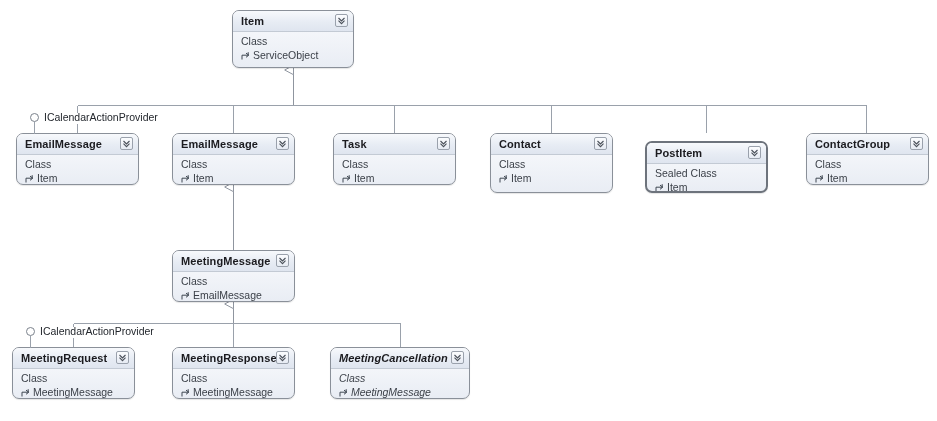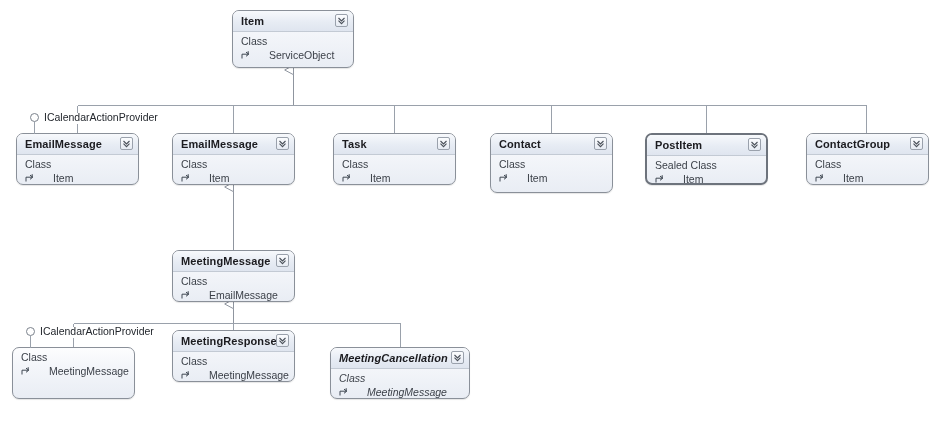--- a/index.html
+++ b/index.html
@@ -31,20 +31,21 @@
     position: absolute;
     box-sizing: border-box;
     border: 1px solid #8a9099;
     border-radius: 7px;
     background: linear-gradient(to bottom, #fdfdfe 0%, #f4f6fa 36%, #e9edf4 100%);
     box-shadow: 0 1px 1px rgba(0,0,0,0.10);
     overflow: hidden;
   }
   .uml-box.sealed {
     border: 2px solid #6d737c;
+    margin-top: 8px;
   }
   .uml-head {
     position: relative;
     height: 21px;
     box-sizing: border-box;
     padding: 3px 22px 0 8px;
     background: linear-gradient(to bottom, #f7f9fc 0%, #e7ecf4 55%, #dfe5ef 100%);
     border-bottom: 1px solid #c3cad4;
   }
   .uml-title {
@@ -63,22 +64,22 @@
     color: #3a3f47;
     line-height: 14px;
     white-space: nowrap;
   }
   .uml-base {
     font-size: 10.5px;
     color: #3a3f47;
     line-height: 14px;
     white-space: nowrap;
     display: flex;
-    align-items: center;
-    gap: 18px;
+    align-items: flex-end;
+    gap: 2px;
   }
   .base-arrow {
     display: inline-block;
     width: 10px;
     height: 11px;
     flex: 0 0 auto;
   }
   .base-arrow svg { display: block; }
 
   
@@ -344,34 +345,43 @@
           <svg width="10" height="11" viewBox="0 0 10 11">
               <path d="M1 8.5 L1 4.2 L7.2 4.2 M7.2 4.2 L7.2 1.2 M5 2.1 L7.8 4.2 L5 6.3" fill="none" stroke="#3f4752" stroke-width="1"></path>
             </svg>
         </span>
         <span>EmailMessage</span>
       </div>
     </div>
   </div>
 
   <div class="uml-box" style="left:12px; top:347px; width:123px; height:52px;">
+    <div class="uml-head">
+      <div class="uml-title">MeetingRequest</div>
+      <div class="collapse-btn">
+        <svg width="9" height="9" viewBox="0 0 9 9">
+            <path d="M1.5 2 L4.5 5 L7.5 2" fill="none" stroke="#4a5059" stroke-width="1.1"></path>
+            <path d="M1.5 4.6 L4.5 7.6 L7.5 4.6" fill="none" stroke="#4a5059" stroke-width="1.1"></path>
+          </svg>
+      </div>
+    </div>
     <div class="uml-body">
       <div class="uml-kind">Class</div>
       <div class="uml-base">
         <span class="base-arrow">
           <svg width="10" height="11" viewBox="0 0 10 11">
               <path d="M1 8.5 L1 4.2 L7.2 4.2 M7.2 4.2 L7.2 1.2 M5 2.1 L7.8 4.2 L5 6.3" fill="none" stroke="#3f4752" stroke-width="1"></path>
             </svg>
         </span>
         <span>MeetingMessage</span>
       </div>
     </div>
   </div>
 
-  <div class="uml-box" style="left:172px; top:330px; width:123px; height:52px;">
+  <div class="uml-box" style="left:172px; top:347px; width:123px; height:52px;">
     <div class="uml-head">
       <div class="uml-title">MeetingResponse</div>
       <div class="collapse-btn">
         <svg width="9" height="9" viewBox="0 0 9 9">
             <path d="M1.5 2 L4.5 5 L7.5 2" fill="none" stroke="#4a5059" stroke-width="1.1"></path>
             <path d="M1.5 4.6 L4.5 7.6 L7.5 4.6" fill="none" stroke="#4a5059" stroke-width="1.1"></path>
           </svg>
       </div>
     </div>
     <div class="uml-body">

